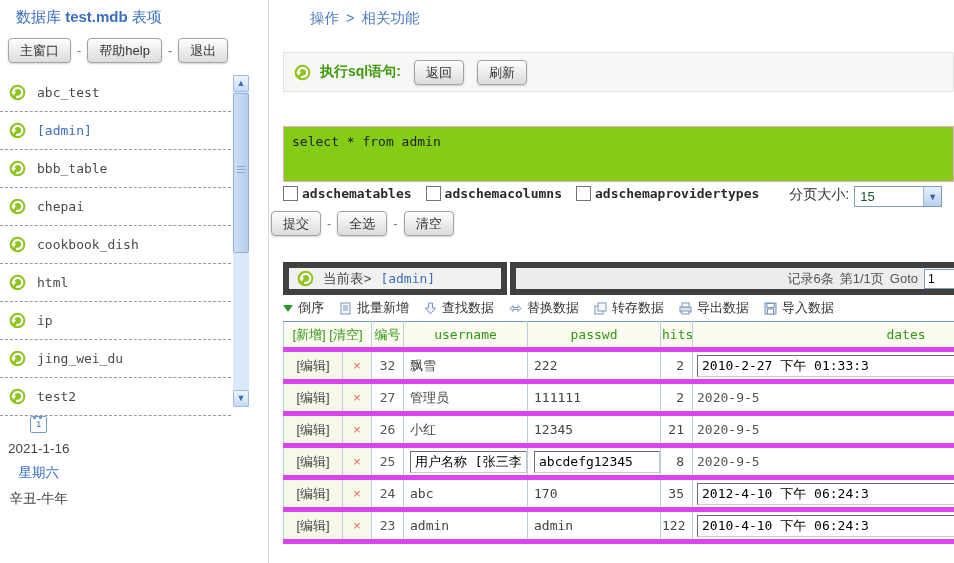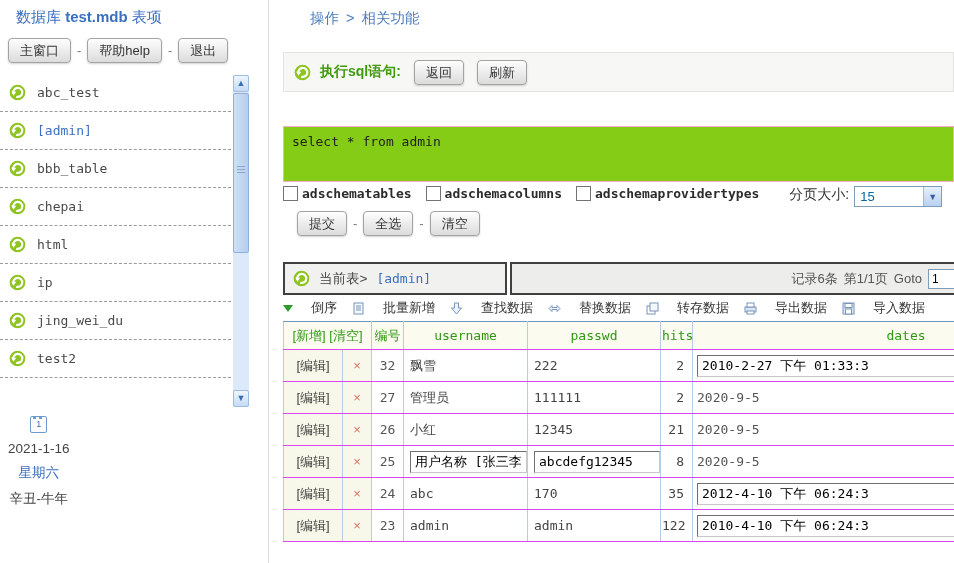--- a/index.html
+++ b/index.html
@@ -55,49 +55,49 @@
   .sqlbox{position:absolute;left:14px;top:126px;width:653px;height:40px;border:1px solid #f9a8d4;
     background:#84cc16;font-family:"DejaVu Sans Mono",monospace;font-size:13px;color:#222;
     padding:7px 8px;resize:none;outline:none;}
 
   .cbrow{position:absolute;left:14px;top:186px;height:22px;display:flex;white-space:nowrap;}
   .cb{width:13px;height:13px;border:1px solid #737373;background:#fff;margin-right:4px;flex:0 0 13px;cursor:pointer;}
   .cblabel{font-family:"DejaVu Sans Mono",monospace;font-weight:bold;font-size:13px;color:#2b2b2b;margin-right:14px;}
   .ps-label{font-size:14px;color:#333;margin-left:16px;margin-right:5px;}
   .fselect{display:inline-flex;width:88px;height:21px;border:1px solid #7f9db9;background:#fff;
     align-items:center;box-sizing:border-box;cursor:pointer;}
-  .fselect .val{flex:1;padding-left:5px;font-size:13px;color:#0369a1;}
+  .fselect .val{flex:1;padding-left:5px;font-size:13px;color:#14532d;}
   .fselect .arrow{width:17px;height:100%;background:linear-gradient(#e7f0fc,#b9d0f0);border-left:1px solid #9db8d9;
     color:#3a5f9e;font-size:9px;display:flex;align-items:center;justify-content:center;}
 
-  .actrow{position:absolute;left:28px;top:211px;white-space:nowrap;}
+  .actrow{position:absolute;left:2px;top:211px;white-space:nowrap;}
 
   .curbar{position:absolute;left:0;top:262px;width:685px;height:33px;}
-  .seg{position:absolute;top:0;height:33px;background:#f1f1ef;border:2px solid #404040;box-sizing:border-box;
+  .seg{position:absolute;top:0;height:33px;background:#f1f1ef;border:6px solid #404040;box-sizing:border-box;
     display:flex;align-items:center;}
   .seg-left{left:14px;width:224px;padding-left:8px;gap:9px;}
   .seg-right{left:241px;right:-14px;background:#ededeb;justify-content:flex-end;gap:6px;color:#555;
     font-size:13px;padding-right:4px;}
   .cur-label{color:#444;font-size:13.5px;}
   .cur-name{font-family:"DejaVu Sans Mono",monospace;color:#3b6fc0;font-size:13px;}
   .goto-input{width:26px;height:18px;border:1px solid #7f9db9;font-size:12px;padding:0 3px;}
 
   .tbar{position:absolute;left:14px;top:298px;height:20px;display:flex;align-items:center;gap:15px;
     font-size:13px;color:#333;white-space:nowrap;}
-  .titembar{display:flex;align-items:center;gap:18px;cursor:pointer;}
+  .titembar{display:flex;align-items:center;gap:5px;cursor:pointer;}
   .tri-down{width:0;height:0;border-left:5px solid transparent;border-right:5px solid transparent;
     border-top:7px solid #2e9a2e;display:inline-block;}
   .ticon{width:13px;height:13px;}
 
   
   .rtable{position:absolute;left:14px;top:321px;width:836px;border-collapse:collapse;table-layout:fixed;}
   .rtable td{border:1px solid #b7cde4;border-top:none;box-sizing:border-box;font-size:13px;overflow:hidden;}
   .rtable tr{height:32px;}
   .rtable tr.hrow{height:28px;}
-  .rtable tr td{border-bottom:1px solid #d946ef;}
+  .rtable tr td{border-bottom:5px solid #d946ef;}
   .rtable tr.hrow td{border-top:1px solid #6f98c4;background:#fbfbf0;color:#2f9912;text-align:center;}
   .rtable .hcell{font-family:"DejaVu Sans Mono","Liberation Sans",monospace;}
   .c-edit,.c-del{background:#f8f8ea;text-align:center;}
   .c-edit{color:#444;cursor:pointer;}
   .c-del{color:#d4705f;font-size:15px;cursor:pointer;}
   .c-id{text-align:center;font-family:"DejaVu Sans Mono",monospace;color:#555;}
   .c-txt{padding-left:6px;font-family:"DejaVu Sans Mono","Liberation Sans",monospace;color:#444;}
   .c-hits{text-align:right;padding-right:8px;font-family:"DejaVu Sans Mono",monospace;color:#444;}
   .c-date{padding-left:4px;font-family:"DejaVu Sans Mono","Liberation Sans",monospace;color:#555;}
   .cell-input{height:22px;border:1px solid;border-color:#6f6f6f #c7c7c7 #c7c7c7 #6f6f6f;background:#fff;
@@ -147,20 +147,26 @@
       <svg class="cicon" viewBox="0 0 20 20">
           <use href="#circ-arrow"></use>
         </svg>
       <span class="tname">bbb_table</span>
     </div>
     <div class="titem">
       <svg class="cicon" viewBox="0 0 20 20">
           <use href="#circ-arrow"></use>
         </svg>
       <span class="tname">chepai</span>
+    </div>
+    <div class="titem">
+      <svg class="cicon" viewBox="0 0 20 20">
+          <use href="#circ-arrow"></use>
+        </svg>
+      <span class="tname">cookbook_dish</span>
     </div>
     <div class="titem">
       <svg class="cicon" viewBox="0 0 20 20">
           <use href="#circ-arrow"></use>
         </svg>
       <span class="tname">html</span>
     </div>
     <div class="titem">
       <svg class="cicon" viewBox="0 0 20 20">
           <use href="#circ-arrow"></use>

